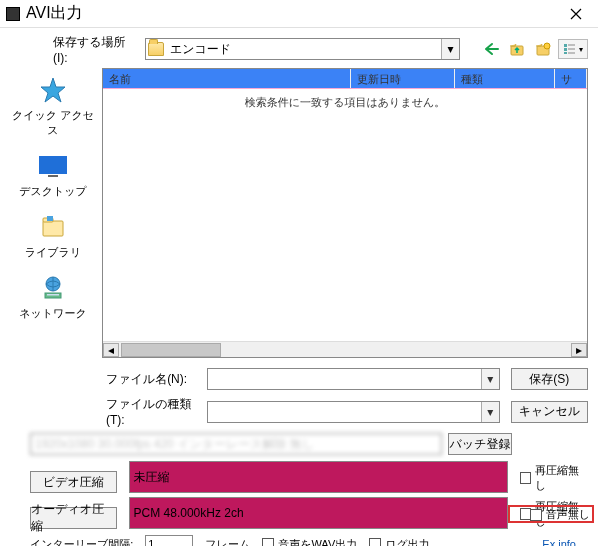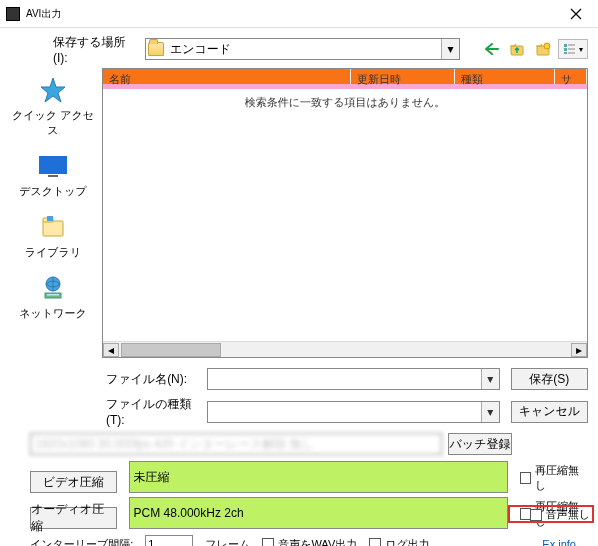--- a/index.html
+++ b/index.html
@@ -1,41 +1,41 @@
 <!DOCTYPE html>
 <html><head>
 <meta charset="utf-8">
 <style>
   * { box-sizing: border-box; font-family: "Meiryo UI", "MS UI Gothic", sans-serif; }
   html, body { margin: 0; padding: 0; }
   body { width: 598px; height: 546px; background: #fff; font-size: 12px; color: #000; overflow: hidden; }
 
   .titlebar { height: 28px; display: flex; align-items: center; padding: 0 2px 0 6px; border-bottom: 1px solid #e0e0e0; }
   .titlebar .app-icon { width: 14px; height: 14px; background:#333; border:1px solid #000; margin-right:6px; }
-  .titlebar .title { flex:1; font-size:10px; }
+  .titlebar .title { flex:1; font-size:16px; }
   .titlebar .close { width:40px; height:26px; display:flex; align-items:center; justify-content:center; }
 
   .dlg { padding: 6px 10px 0 10px; }
 
   .row-save { display:flex; align-items:center; gap:6px; height:30px; }
   .lbl-savein { width:86px;margin-left:43px; }
   .combo { flex:1; height:22px; border:1px solid #888; background:#fff; display:flex; align-items:center; padding:0 2px; position:relative; }
   .combo .folder-ico { width:16px; height:14px; background: linear-gradient(#ffe9a8,#f7cf66); border:1px solid #caa63b; border-radius:2px 2px 0 0; margin-right:6px; position:relative; }
   .combo .folder-ico::before { content:""; position:absolute; top:-4px; left:0; width:7px; height:4px; background:#f7cf66; border:1px solid #caa63b; border-bottom:none; border-radius:2px 2px 0 0; }
   .combo .dd { position:absolute; right:0; top:0; bottom:0; width:18px; border-left:1px solid #aaa; display:flex; align-items:center; justify-content:center; background:#f2f2f2; }
   .navicons { display:flex; align-items:center; gap:4px; margin-left:14px; }
   .nav-btn { width:22px; height:20px; display:flex; align-items:center; justify-content:center; }
 
   .body-area { display:flex; margin-top:4px; gap:6px; }
   .places { width:86px; display:flex; flex-direction:column; align-items:center; gap:12px; padding-top:6px; }
   .place { display:flex; flex-direction:column; align-items:center; gap:2px; font-size:11px; text-align:center; cursor:default; }
   .place .ico { width:36px; height:32px; display:flex; align-items:center; justify-content:center; }
 
   .filelist { flex:1; border:1px solid #888; background:#fff; display:flex; flex-direction:column; height:290px; }
-  .fl-head { display:flex; border-bottom:5px solid #f9a8d4; background:#f97316; height:20px; font-size:11px; color:#333; }
+  .fl-head { display:flex; border-bottom:1px solid #f9a8d4; background:#3b82f6; height:20px; font-size:11px; color:#333; }
   .fl-head div { padding:3px 6px; border-right:1px solid #eee; }
   .fl-body { flex:1; overflow:auto; position:relative; }
   .empty-msg { text-align:center; color:#333; padding-top:6px; font-size:11px; }
   .hscroll { height:16px; background:#f0f0f0; border-top:1px solid #ddd; display:flex; align-items:center; }
   .hscroll .bar { height:14px; width:100px; background:#c8c8c8; margin-left:2px; border:1px solid #aaa; }
   .hscroll .track { flex:1; }
   .hscroll .arrow { width:16px; height:14px; display:flex; align-items:center; justify-content:center; border:1px solid #aaa; background:#e8e8e8; }
 
   .filefields { margin-top:10px; display:flex; flex-direction:column; gap:6px; padding-left:96px; }
   .ff-row { display:flex; align-items:center; gap:11px; }
@@ -44,21 +44,21 @@
   .ff-combo .dd { position:absolute; right:0; top:0; bottom:0; width:18px; border-left:1px solid #aaa; display:flex; align-items:center; justify-content:center; background:#f2f2f2; color:#333; }
   .btn { width:82px; height:22px; border:1px solid #888; background:#f2f2f2; display:flex; align-items:center; justify-content:center; cursor:default; }
 
   .batch-area { display:flex; align-items:center; gap:6px; margin-top:6px; padding-left:96px; }
   .dim { width:412px; height:22px; border:1px solid #888; background:#fff; display:flex; align-items:center; padding:0 4px; color:#c8c8c8; filter: blur(2px); }
   .btn-sm { width:64px; }
 
   .compress { margin-top:6px; display:flex; flex-direction:column; gap:4px; padding-left:20px; position:relative; }
   .comp-row { display:flex; align-items:flex-end; gap:12px; }
   .comp-btn { width:90px; height:22px; border:1px solid #888; background:#f2f2f2; display:flex; align-items:center; justify-content:center; }
-  .comp-field { width:394px; height:22px; border:1px solid #888; background:#bef264; display:flex; align-items:center; padding:15px 4px; }
+  .comp-field { width:394px; height:22px; border:1px solid #888; background:#be185d; display:flex; align-items:center; padding:15px 4px; }
   .chk { display:flex; align-items:center; gap:4px; font-size:11px; }
   .chk .box { width:12px; height:12px; border:1px solid #555; background:#fff; }
   .highlight-box { position:absolute; right:-6px; top:44px; width:86px; height:18px; border:2px solid #d33; }
 
   .footer-row { display:flex; align-items:center; gap:12px; margin-top:6px; padding-left:20px; font-size:11px; }
   .num-input { width:48px; height:18px; border:1px solid #888; background:#fff; padding:0 2px; display:flex; align-items:center; }
   .link { color:#0a56b3; text-decoration:underline; margin-left:auto; margin-right:12px; }
 
   svg { display:block; }
 </style>

